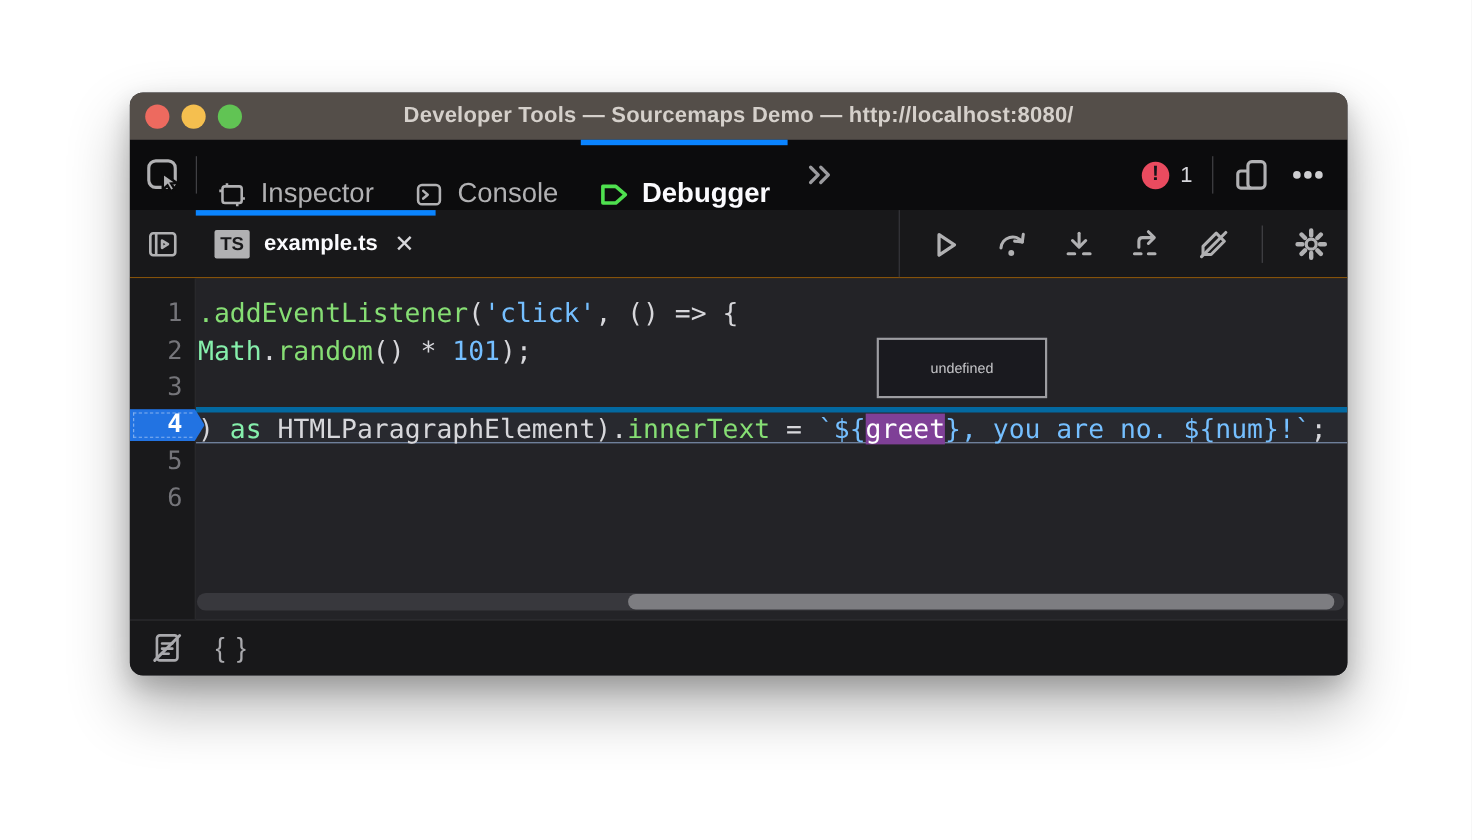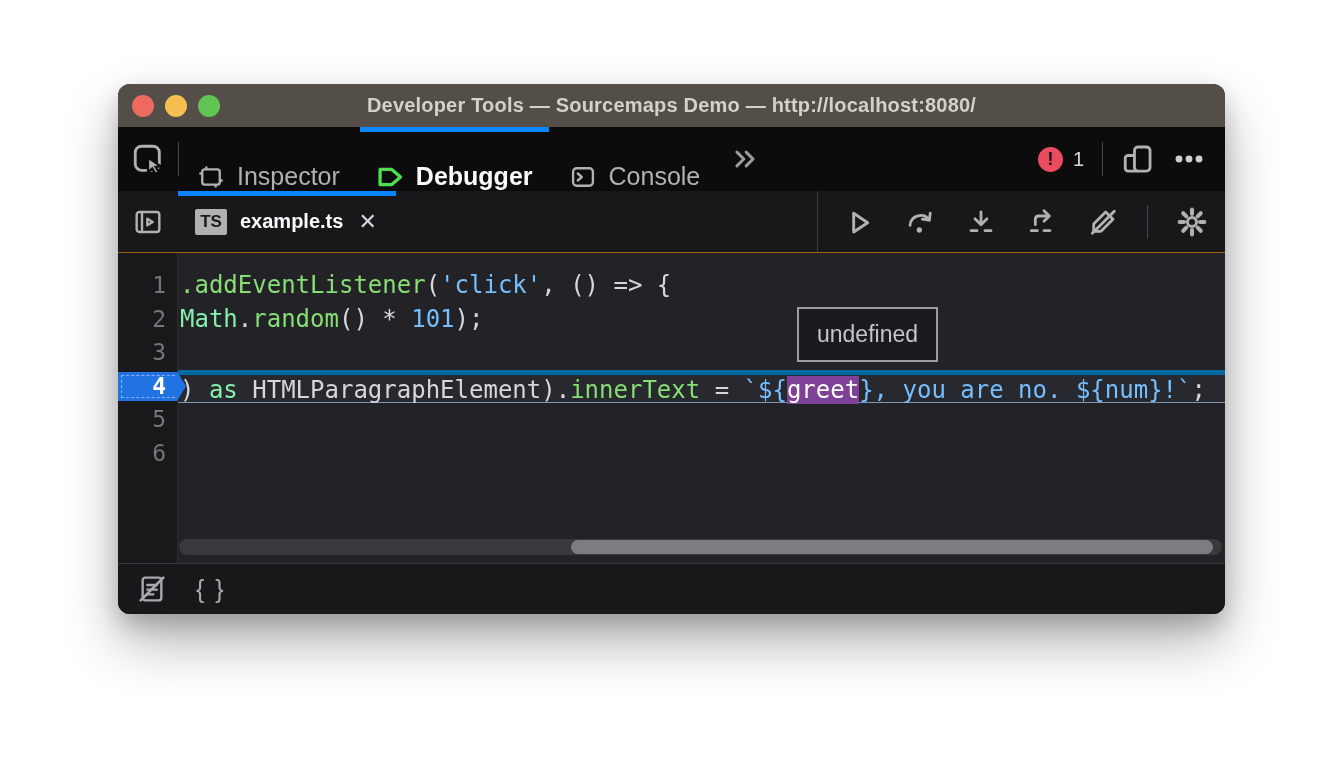--- a/index.html
+++ b/index.html
@@ -62,24 +62,24 @@
         clip-path:polygon(0% 0%, calc(100% - 9px) 0%, 100% 50%, calc(100% - 9px) 100%, 0% 100%); }
   .ln-paused::after { content:""; position:absolute; left:3px; right:2px; top:5px; bottom:5px;
         border:1.5px dashed rgba(255,255,255,.45); border-right:none; z-index:1; }
   .lc { height:33.5px; line-height:33.5px; font-size:24px; white-space:pre; color:#d7d7db;
         padding-left:2px; }
   .lc-paused { border-top:5px solid #0369a1; border-bottom:1px solid #8095b5;
                background:rgba(128,150,181,.06); line-height:31.5px; }
   .tok-d{ color:#d7d7db; } .tok-g{ color:#86de74; } .tok-b{ color:#75bfff; } .tok-p{ color:#86efac; }
   .tok-hl{ color:#ffffff; background:#7f4097; }
 
-  .var-tooltip { position:absolute; left:679px; top:54px; width:141px; height:55px; z-index:5;
+  .var-tooltip { position:absolute; left:679px; top:54px; width:155px; height:55px; z-index:5;
                  background:#1a1a1f; border:2px solid #9d9da1; display:flex; align-items:center;
                  justify-content:center; font-family:"Liberation Sans", sans-serif;
-                 font-size:23px; color:#c6c6c9; }
+                 font-size:13px; color:#c6c6c9; }
 
   .hscroll-track { position:absolute; left:61px; right:3px; bottom:8px; height:16px;
                    background:#38383d; border-radius:8px; }
   .hscroll-thumb { position:absolute; left:392px; width:642px; top:1px; bottom:1px;
                    background:#7d7d81; border-radius:7px; }
 
   
   .statusbar { height:51px; background:#18181a; border-top:1px solid #3a3a3e;
                display:flex; align-items:center; padding:0 18px; gap:28px;
                color:#c3c3c6; font-size:20px; }
@@ -116,37 +116,37 @@
     <div class="panel-tab">
       <span>
         <svg width="28" height="28" viewBox="0 0 24 24" fill="none" stroke="currentColor" stroke-width="2">
           <rect x="4.5" y="5.5" width="15" height="13" rx="2"></rect>
           <path d="M8 5.5 V3 M16 18.5 V21 M4.5 9 H2 M19.5 15 H22"></path>
         </svg>
       </span>
       <span>Inspector</span>
     </div>
 
-    <div class="panel-tab active">
-      <span>
-        <svg width="28" height="28" viewBox="0 0 24 24" fill="none" stroke="#4fe04f" stroke-width="2.8" stroke-linejoin="round">
-          <path d="M3.5 5.5 H13.5 L21 12 L13.5 18.5 H3.5 Z"></path>
-        </svg>
-      </span>
-      <span>Debugger</span>
-    </div>
-
     <div class="panel-tab">
       <span>
         <svg width="28" height="28" viewBox="0 0 24 24" fill="none" stroke="currentColor" stroke-width="2">
           <rect x="3.5" y="4.5" width="17" height="15" rx="3"></rect>
           <path d="M7.5 9 L11 12 L7.5 15" stroke-linecap="round" stroke-linejoin="round"></path>
         </svg>
       </span>
       <span>Console</span>
+    </div>
+
+    <div class="panel-tab active">
+      <span>
+        <svg width="28" height="28" viewBox="0 0 24 24" fill="none" stroke="#4fe04f" stroke-width="2.8" stroke-linejoin="round">
+          <path d="M3.5 5.5 H13.5 L21 12 L13.5 18.5 H3.5 Z"></path>
+        </svg>
+      </span>
+      <span>Debugger</span>
     </div>
 
     <div class="chevron-overflow icon-btn">
       <span>
         <svg width="30" height="28" viewBox="0 0 26 24" fill="none" stroke="#9b9b9e" stroke-width="2.6" stroke-linecap="round" stroke-linejoin="round">
           <path d="M6 6 L12 12 L6 18"></path>
             <path d="M14 6 L20 12 L14 18"></path>
         </svg>
       </span>
     </div>

